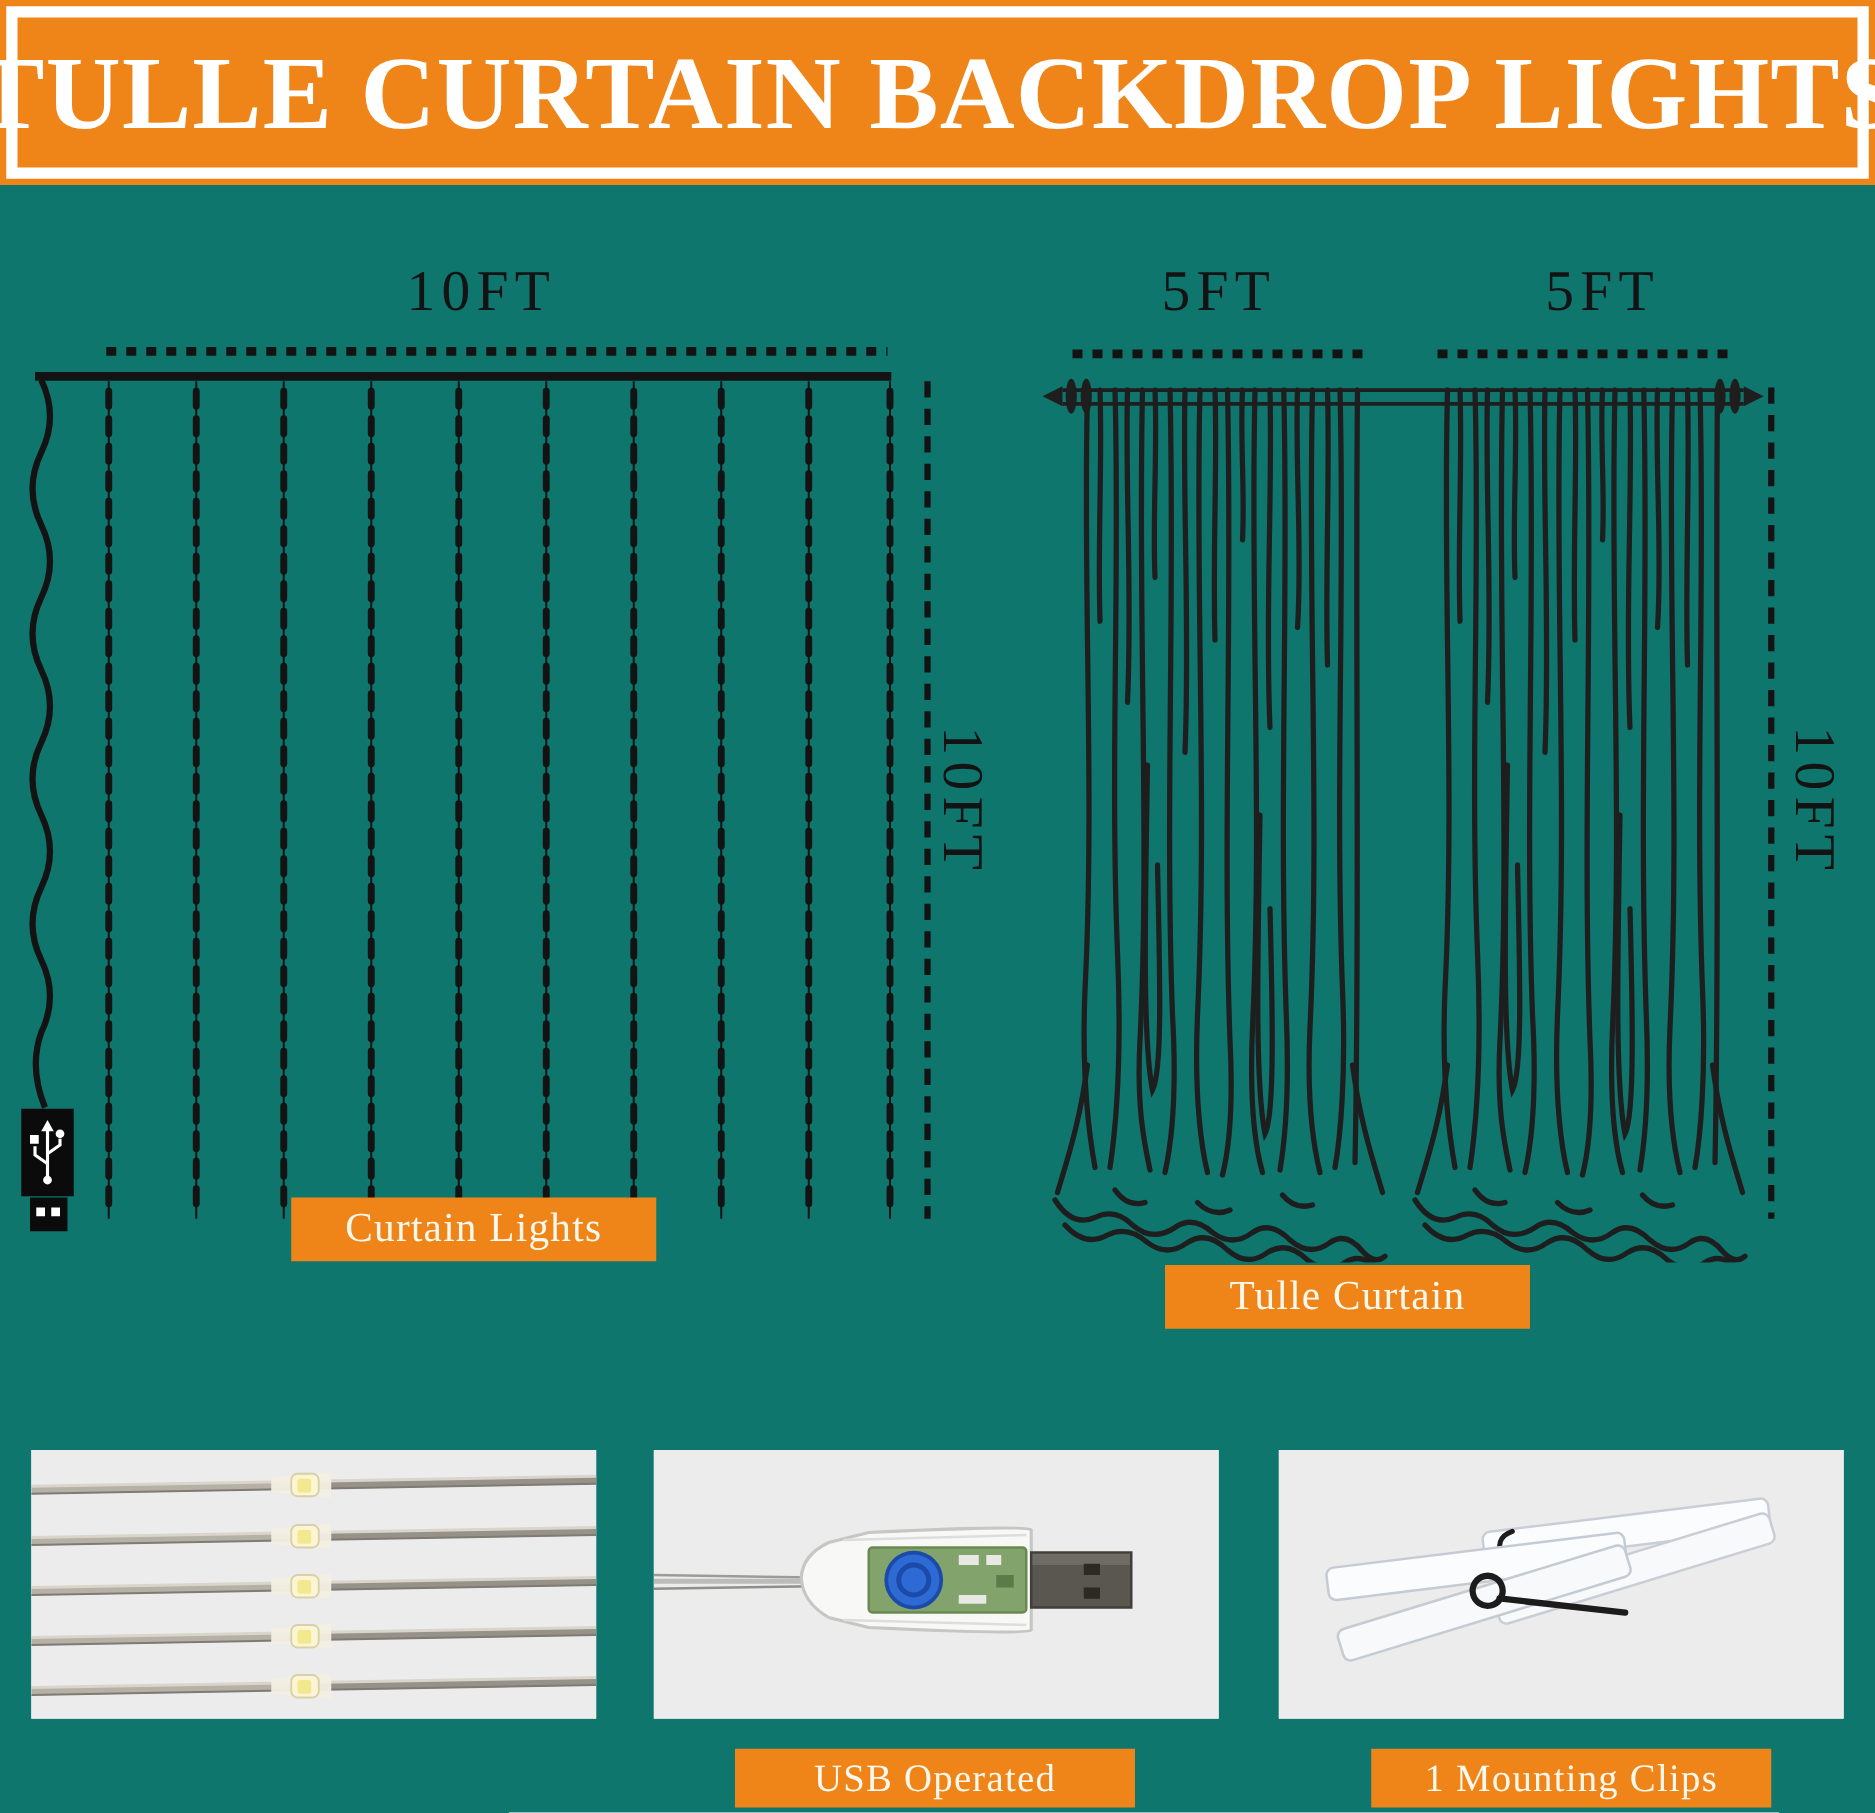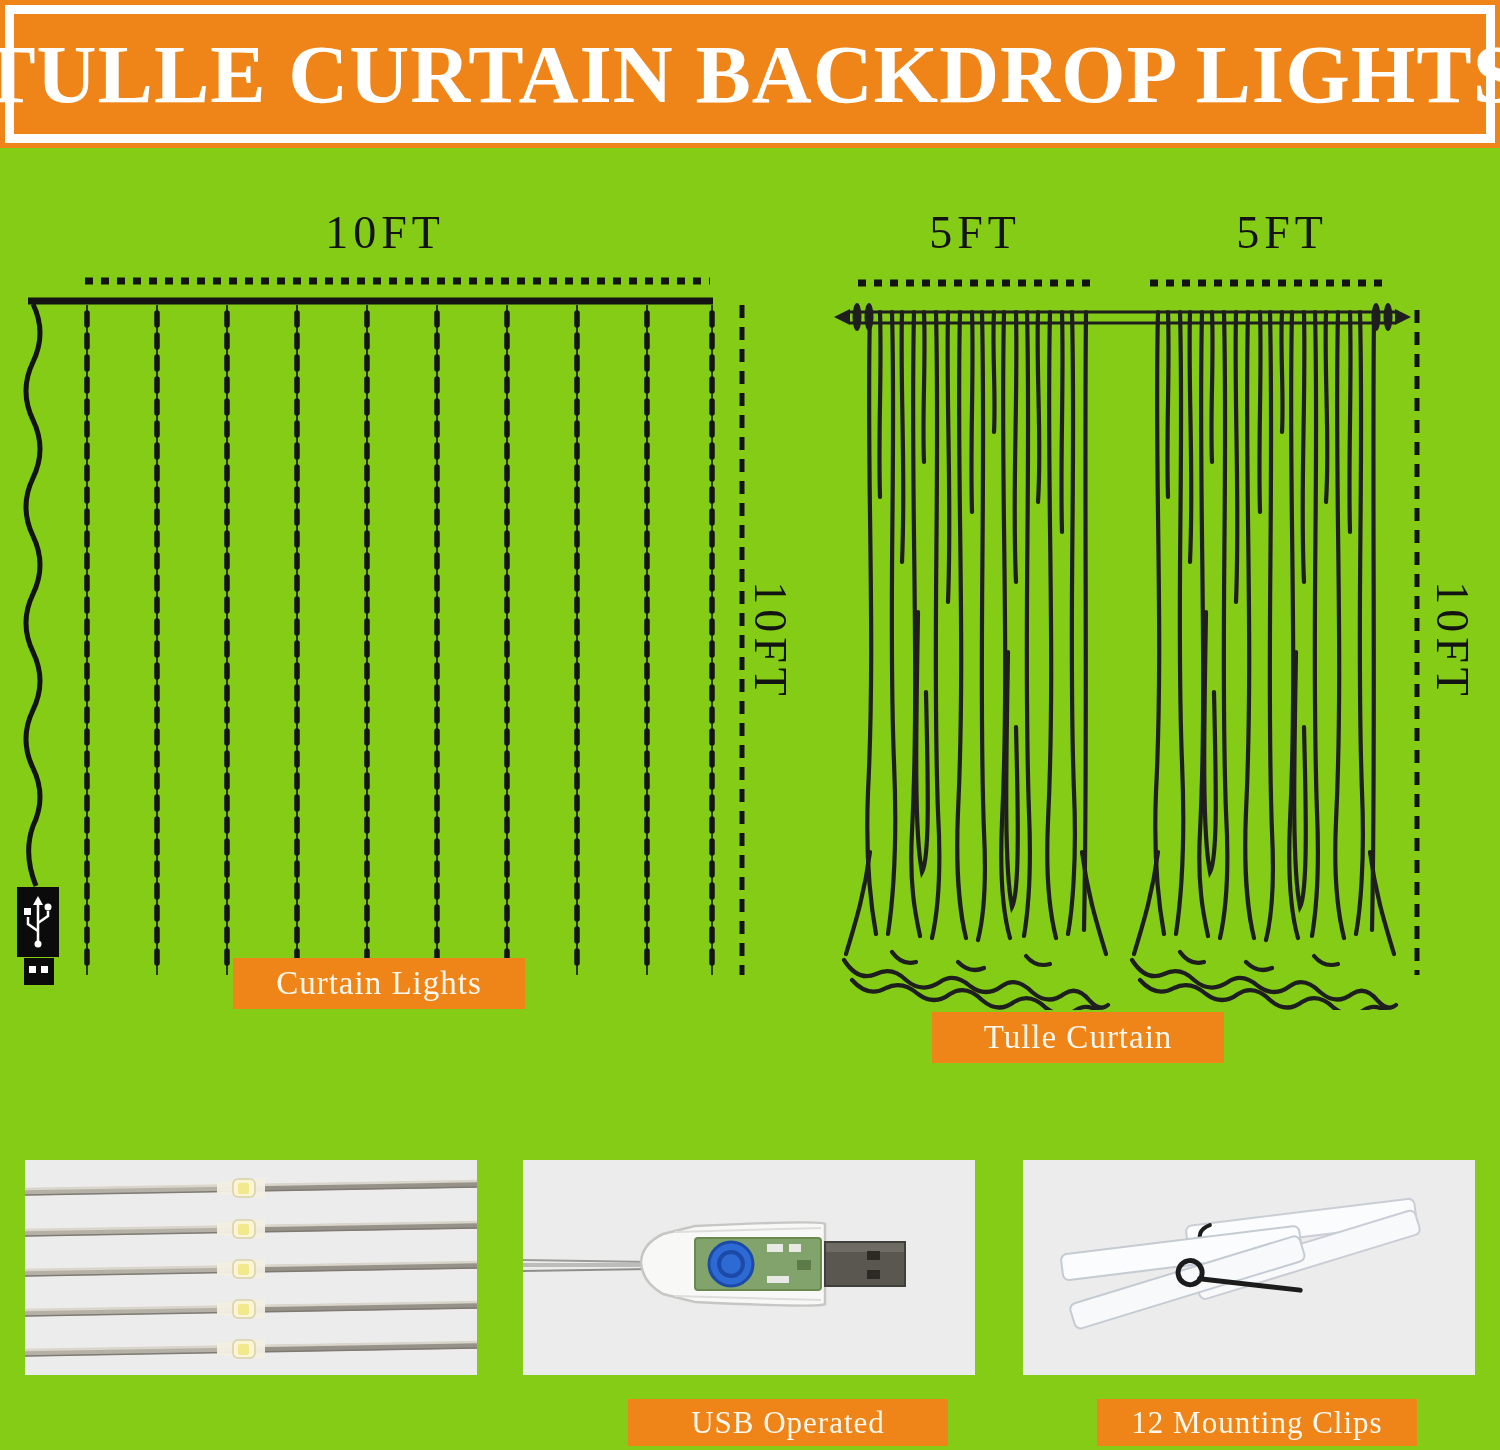--- a/index.html
+++ b/index.html
@@ -1,16 +1,16 @@
 <!DOCTYPE html>
 <html><head>
 <meta charset="utf-8">
 <style>
   html,body{margin:0;padding:0;background:#ffffff;}
-  #stage{position:relative;width:1500px;height:1450px;background:#84cc16;overflow:hidden;
+  #stage{position:relative;width:1500px;height:1450px;background:#0f766e;overflow:hidden;
          font-family:"Liberation Serif", serif;}
   .abs{position:absolute;}
 
   
   .banner{left:0;top:0;width:1500px;height:148px;background:#ffffff;
           border:5px solid #EF8519;box-sizing:border-box;padding:9px;}
   .banner-fill{width:100%;height:100%;background:#EF8519;display:flex;
                align-items:center;justify-content:center;}
   .banner-title{color:#ffffff;font-weight:bold;font-size:83px;white-space:nowrap;
                 letter-spacing:1px;line-height:1;}
@@ -198,34 +198,34 @@
     <rect x="274" y="100" width="14" height="10" fill="#5d7b49"></rect>
 
     <circle cx="208" cy="104" r="22" fill="#2E6AD4" stroke="#1c4aa8" stroke-width="3"></circle>
     <circle cx="208" cy="104" r="12" fill="none" stroke="#1c4aa8" stroke-width="4"></circle>
 
     <rect x="302" y="82" width="80" height="44" fill="#595750" stroke="#413f39" stroke-width="2"></rect>
     <rect x="303" y="83" width="78" height="9" fill="#6d6b63"></rect>
     <rect x="344" y="91" width="13" height="9" fill="#2c2a25"></rect>
     <rect x="344" y="110" width="13" height="9" fill="#2c2a25"></rect>
   </svg>
-  <div class="abs chip small" style="left:588px;top:1399px;width:320px;height:47px;margin-left:40px;">USB Operated</div>
+  <div class="abs chip small" style="left:588px;top:1399px;width:320px;height:47px;">USB Operated</div>
 
   <svg class="abs photo" style="left:1023px;top:1160px" width="452" height="215" viewBox="0 0 452 215">
     <rect x="0" y="0" width="452" height="215" fill="#ECECEC"></rect>
 
     <g transform="translate(280,80) rotate(-12)">
       <rect x="-115" y="-28" width="230" height="25" rx="6" fill="#fbfcfd" stroke="#c9ced6" stroke-width="2" transform="rotate(5)"></rect>
       <rect x="-115" y="3" width="230" height="25" rx="6" fill="#f7f9fb" stroke="#c9ced6" stroke-width="2" transform="rotate(-5)"></rect>
       <path d="M -88,-34 q -16,2 -12,20" fill="none" stroke="#1c1c1c" stroke-width="4" stroke-linecap="round"></path>
       <circle cx="-97" cy="-10" r="4" fill="#1c1c1c"></circle>
     </g>
 
     <g transform="translate(160,108) rotate(-12)">
       <rect x="-120" y="-28" width="240" height="26" rx="6" fill="#fbfcfd" stroke="#c4cbd3" stroke-width="2" transform="rotate(5)"></rect>
       <rect x="-120" y="2" width="240" height="26" rx="6" fill="#f7f9fb" stroke="#c4cbd3" stroke-width="2" transform="rotate(-5)"></rect>
       <circle cx="6" cy="6" r="12" fill="none" stroke="#1c1c1c" stroke-width="5"></circle>
       <line x1="14" y1="14" x2="110" y2="46" stroke="#1c1c1c" stroke-width="5" stroke-linecap="round"></line>
     </g>
   </svg>
-  <div class="abs chip small" style="left:1097px;top:1399px;width:320px;height:47px;">12 Mounting Clips</div>
+  <div class="abs chip small" style="left:1097px;top:1399px;width:320px;height:47px;">1 Mounting Clips</div>
 
 </div>
 
 </body></html>

